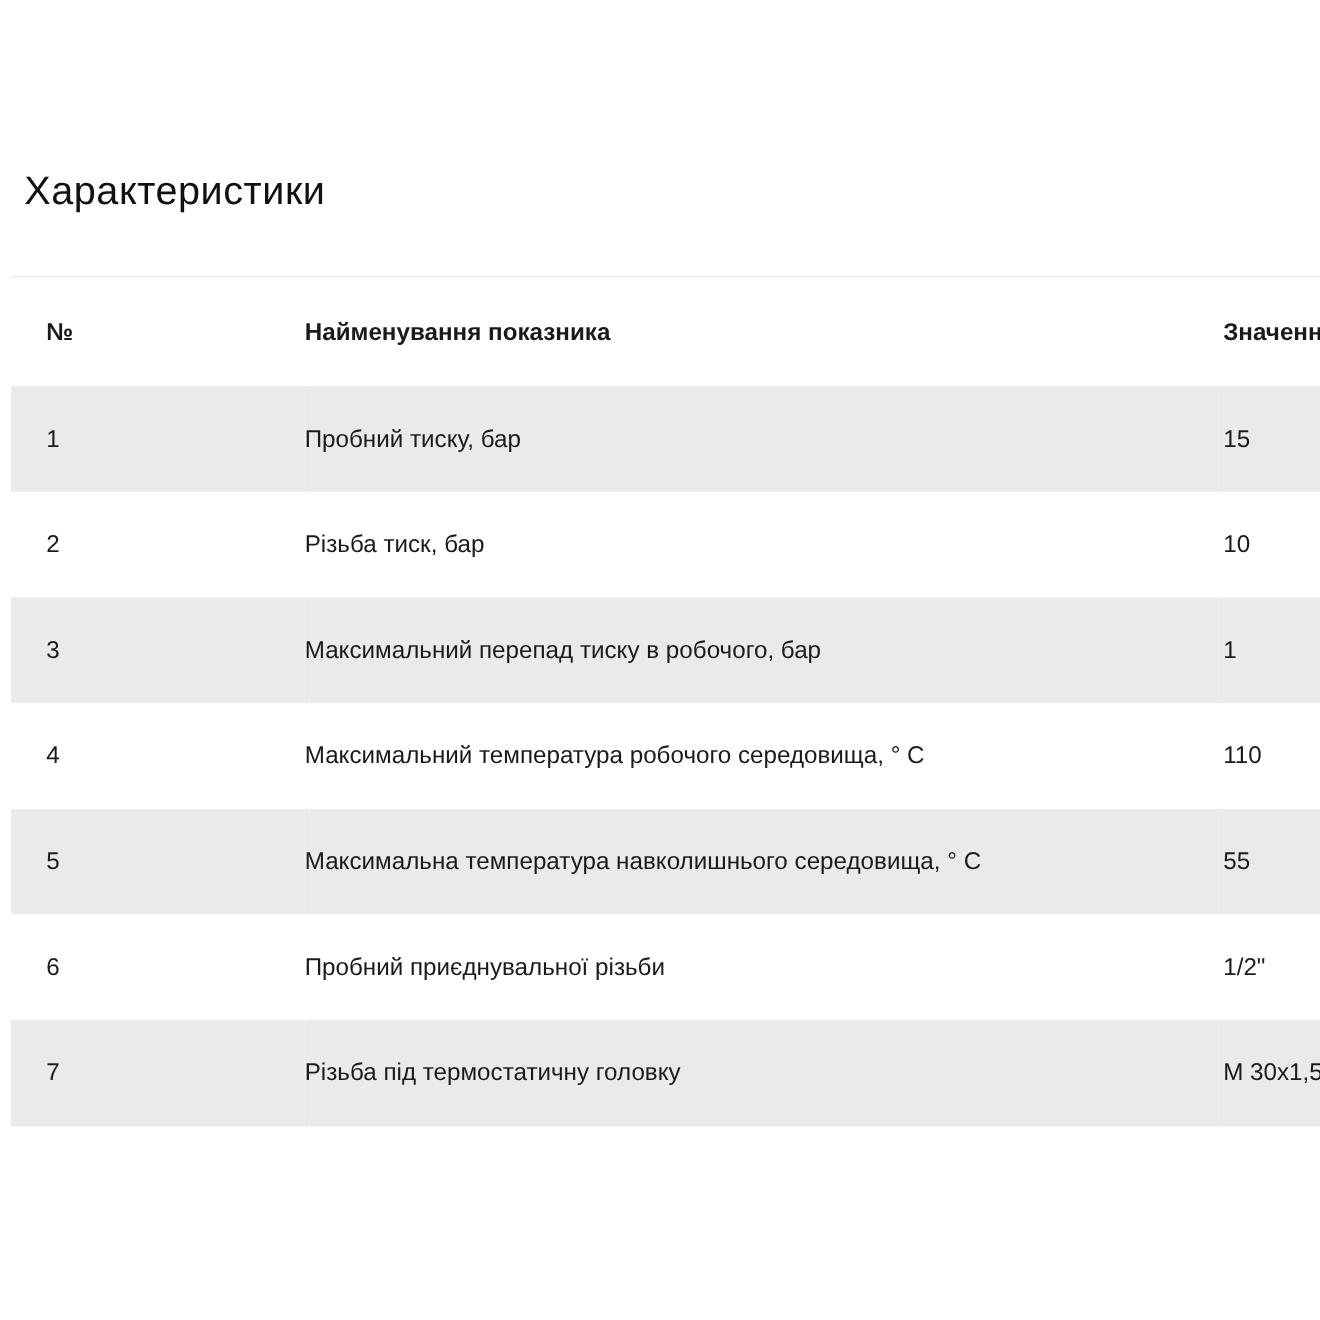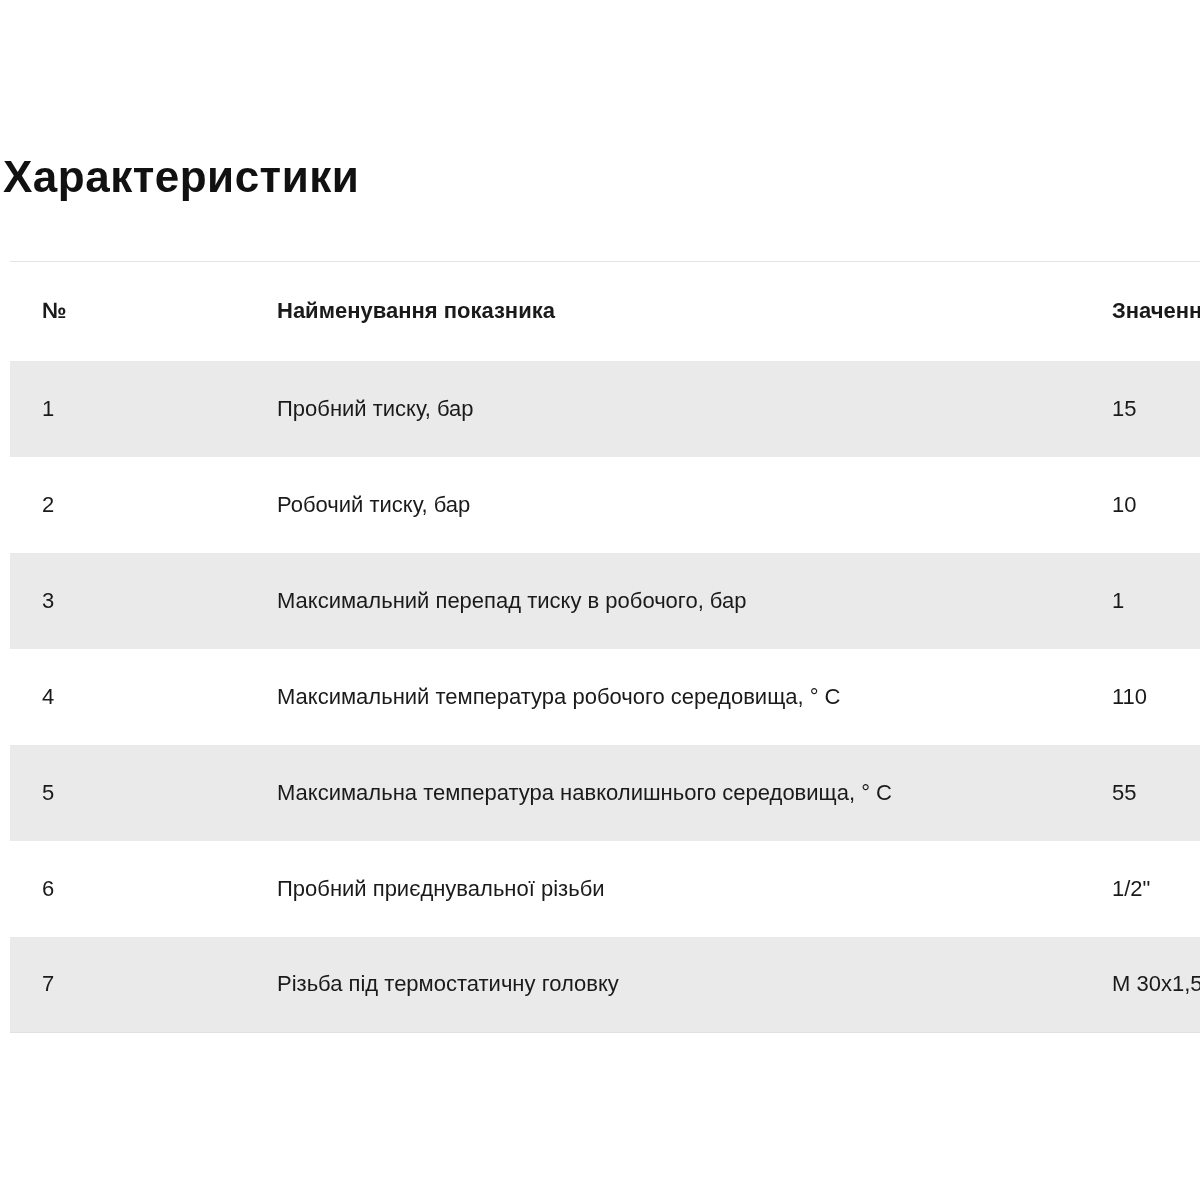--- a/index.html
+++ b/index.html
@@ -8,23 +8,23 @@
   }
   body {
     width: 1200px;
     height: 1200px;
     overflow: hidden;
     background: #ffffff;
     color: #1a1a1a;
     font-family: "Liberation Sans", sans-serif;
   }
   .page-title {
-    margin: 152px 0 0 3px;
-    font-size: 44px;
-    font-weight: 700;
+    margin: 152px 0 0 22px;
+    font-size: 36px;
+    font-weight: 400;
     line-height: 1.15;
     letter-spacing: 0.5px;
     color: #111111;
   }
   .table-wrap {
     margin: 58px 0 0 10px;
     width: 1210px;
   }
   table.specs {
     border-collapse: collapse;
@@ -77,21 +77,21 @@
       </thead>
       <tbody id="rows-body">
   <tr class="body-row">
     <td class="c-num">1</td>
     <td class="c-name">Пробний тиску, бар</td>
     <td class="c-value">15</td>
   </tr>
 
   <tr class="body-row">
     <td class="c-num">2</td>
-    <td class="c-name">Робочий тиску, бар</td>
+    <td class="c-name">Різьба тиск, бар</td>
     <td class="c-value">10</td>
   </tr>
 
   <tr class="body-row">
     <td class="c-num">3</td>
     <td class="c-name">Максимальний перепад тиску в робочого, бар</td>
     <td class="c-value">1</td>
   </tr>
 
   <tr class="body-row">

